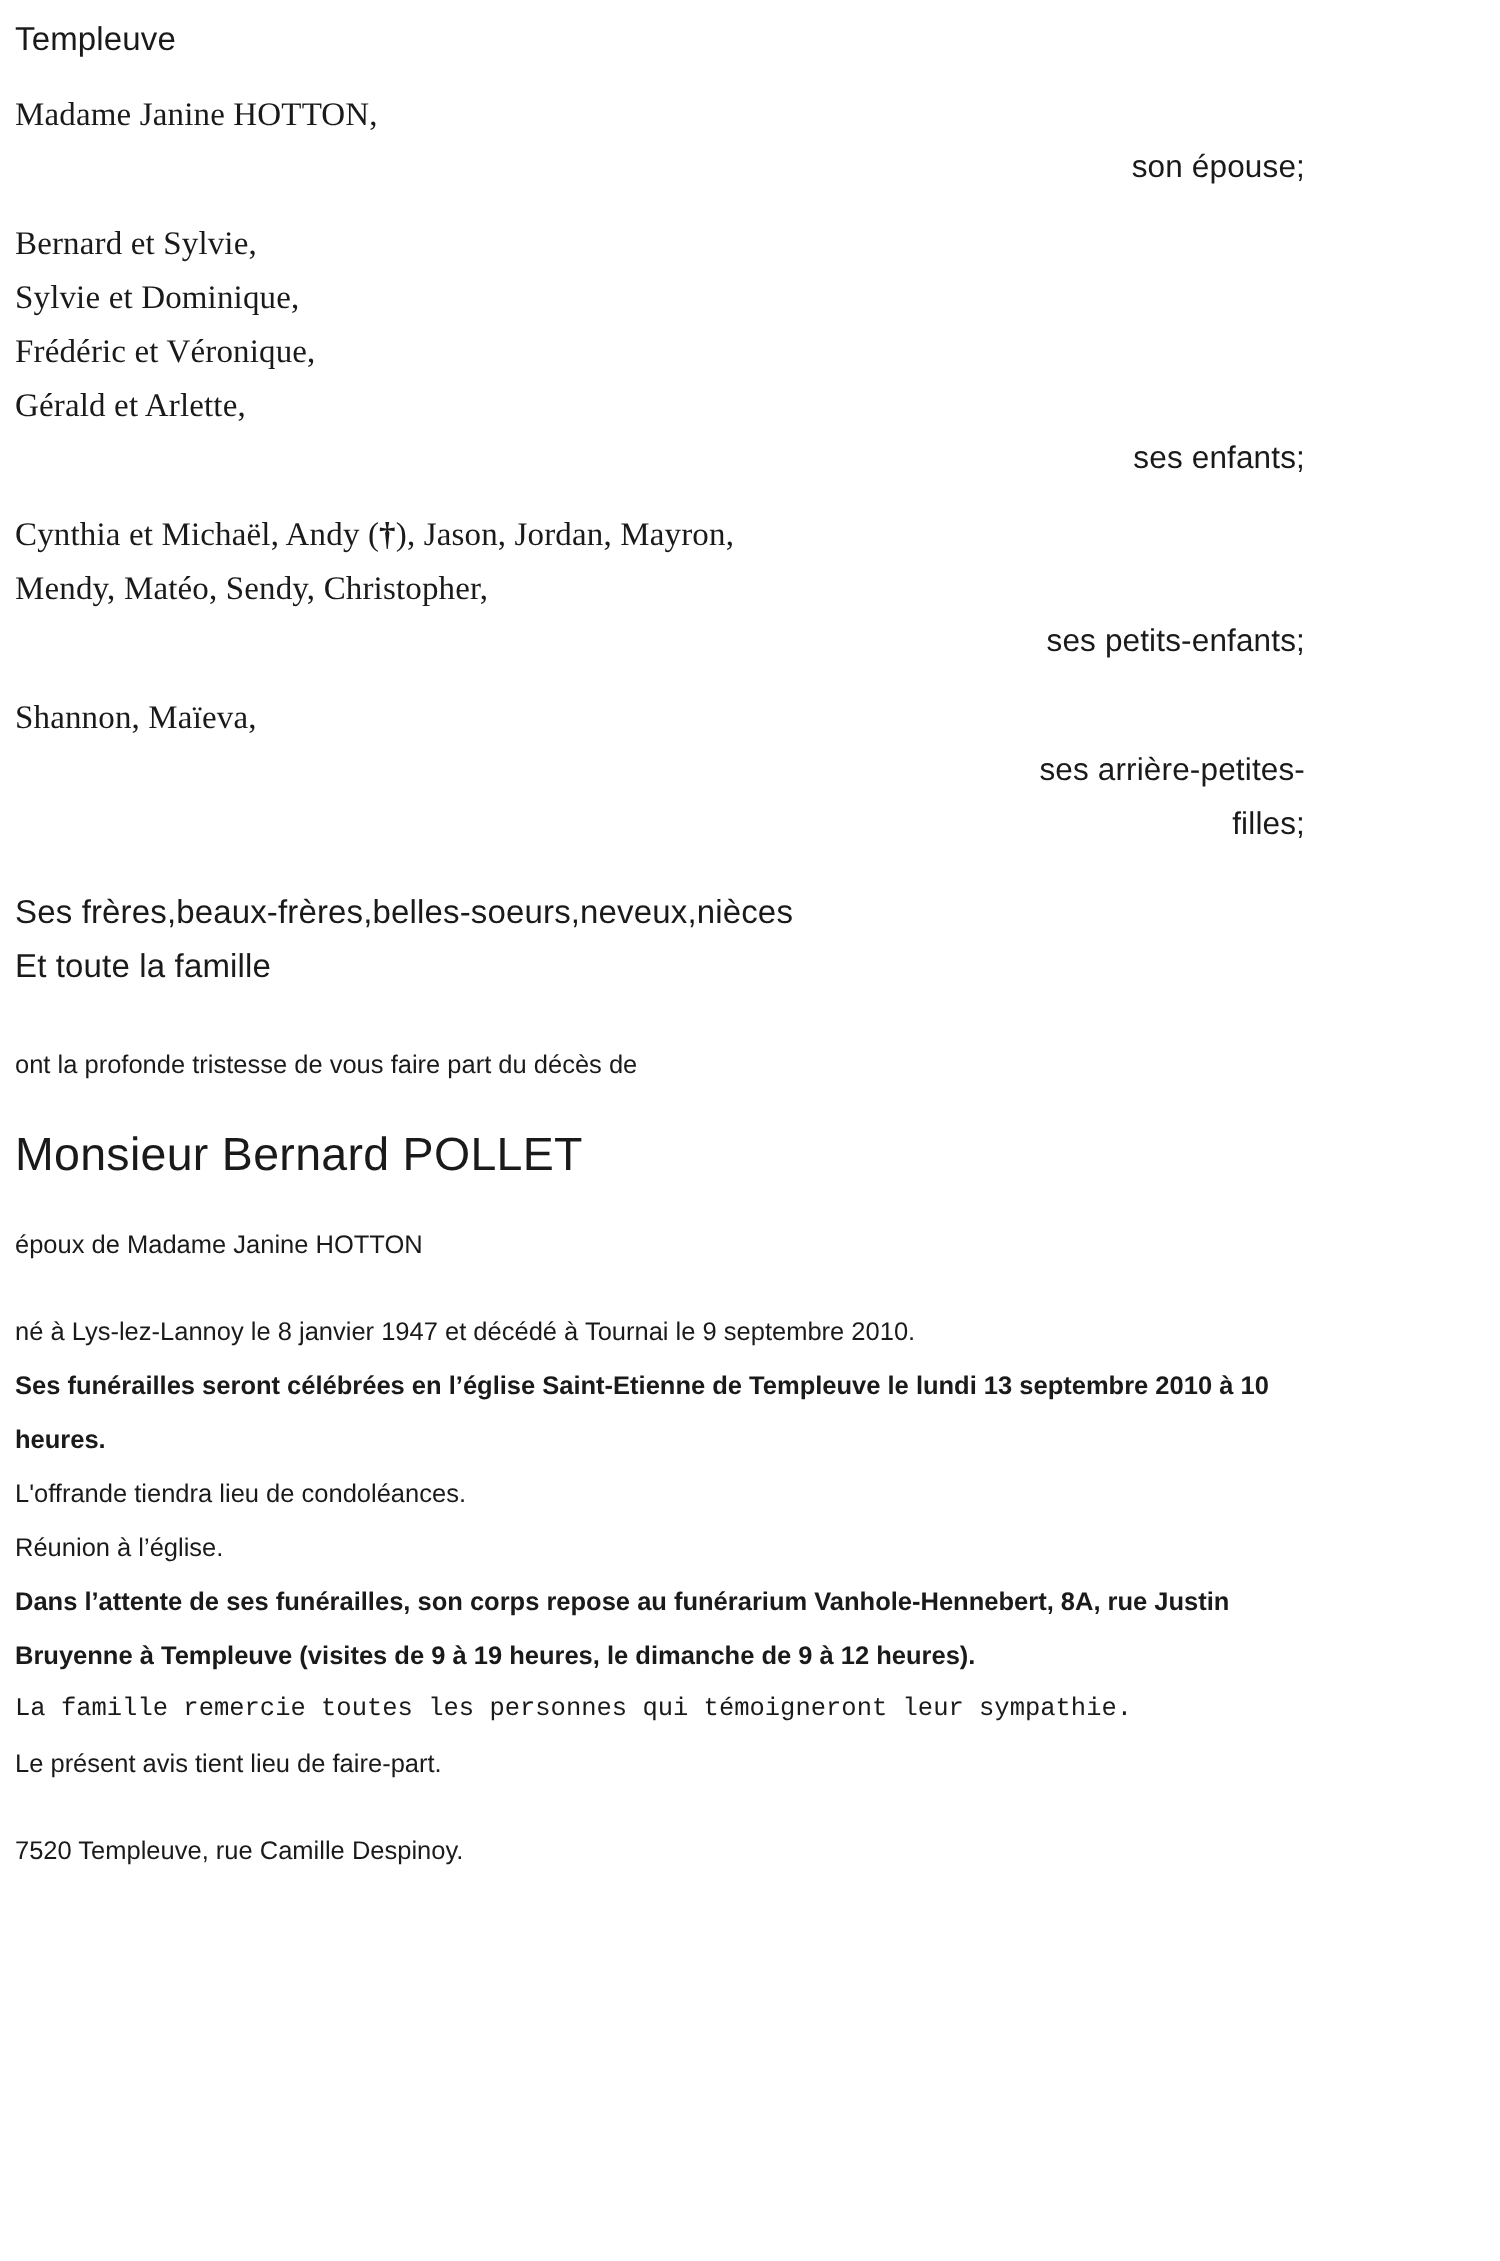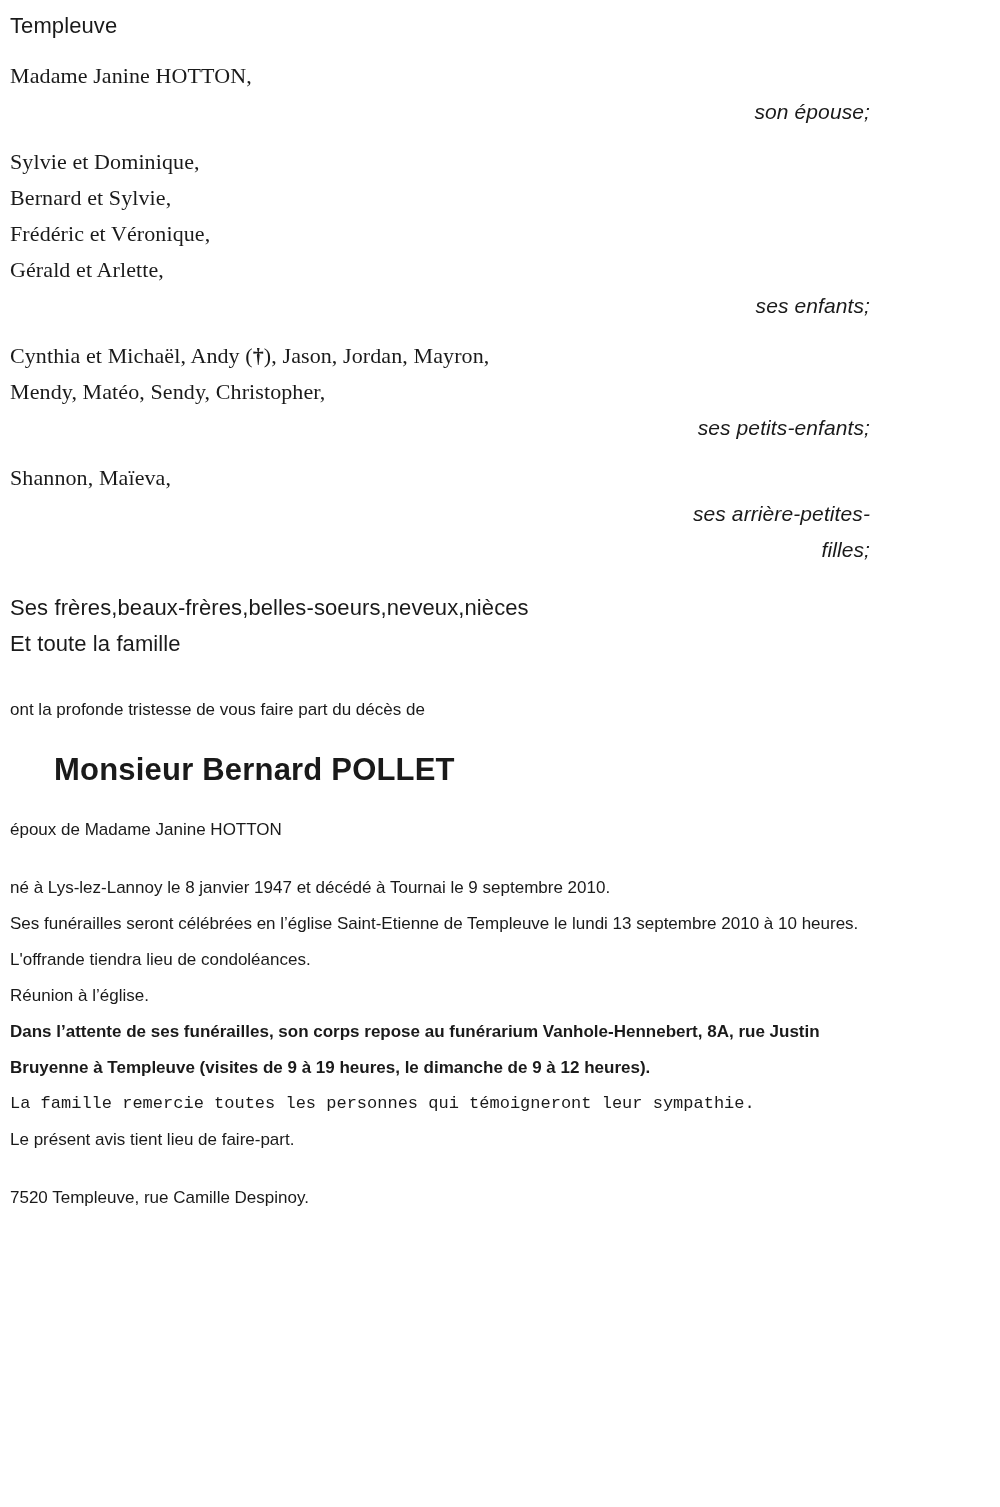--- a/index.html
+++ b/index.html
@@ -36,48 +36,46 @@
   .rel-row {
     position: relative;
     display: block;
   }
   .names {
     display: block;
     max-width: 720px;
     font-family: Liberation Serif, serif;
   }
   .role {
-    font-style: italic;
     font-size: 21px;
     line-height: 36px;
     text-align: right;
     display: block;
     width: 100%;
     letter-spacing: 0.1px;
   }
 
   .gap-sm { height: 14px; }
   .gap-md { height: 22px; }
   .gap-lg { height: 30px; }
 
   .deceased-name {
     font-size: 31px;
-    font-weight: bold;
+    font-weight: normal;
     line-height: 40px;
     letter-spacing: 0.2px;
-    margin-left: 44px;
   }
 
   .para {
     font-size: 17px;
     line-height: 36px;
     max-width: 985px;
   }
   .para.bold {
-    font-weight: normal;
+    font-weight: bold;
     max-width: 935px;
   }
   .para.bold-wide {
     font-weight: bold;
     max-width: 990px;
   }
   .dagger {
     font-weight: bold;
   }
 </style>
@@ -91,22 +89,22 @@
   <div class="gap-sm"></div>
 
   <div class="rel-row">
     <div class="line names">Madame Janine HOTTON,</div>
     <div class="role">son épouse;</div>
   </div>
 
   <div class="gap-sm"></div>
 
   <div class="rel-row">
+    <div class="line names">Bernard et Sylvie,</div>
     <div class="line names">Sylvie et Dominique,</div>
-    <div class="line names">Bernard et Sylvie,</div>
     <div class="line names">Frédéric et Véronique,</div>
     <div class="line names">Gérald et Arlette,</div>
     <div class="role">ses enfants;</div>
   </div>
 
   <div class="gap-sm"></div>
 
   <div class="rel-row">
     <div class="line names"><span>Cynthia et Michaël, Andy (</span><span class="dagger">†</span><span>), Jason, Jordan, Mayron,</span></div>
     <div class="line names">Mendy, Matéo, Sendy, Christopher,</div>

